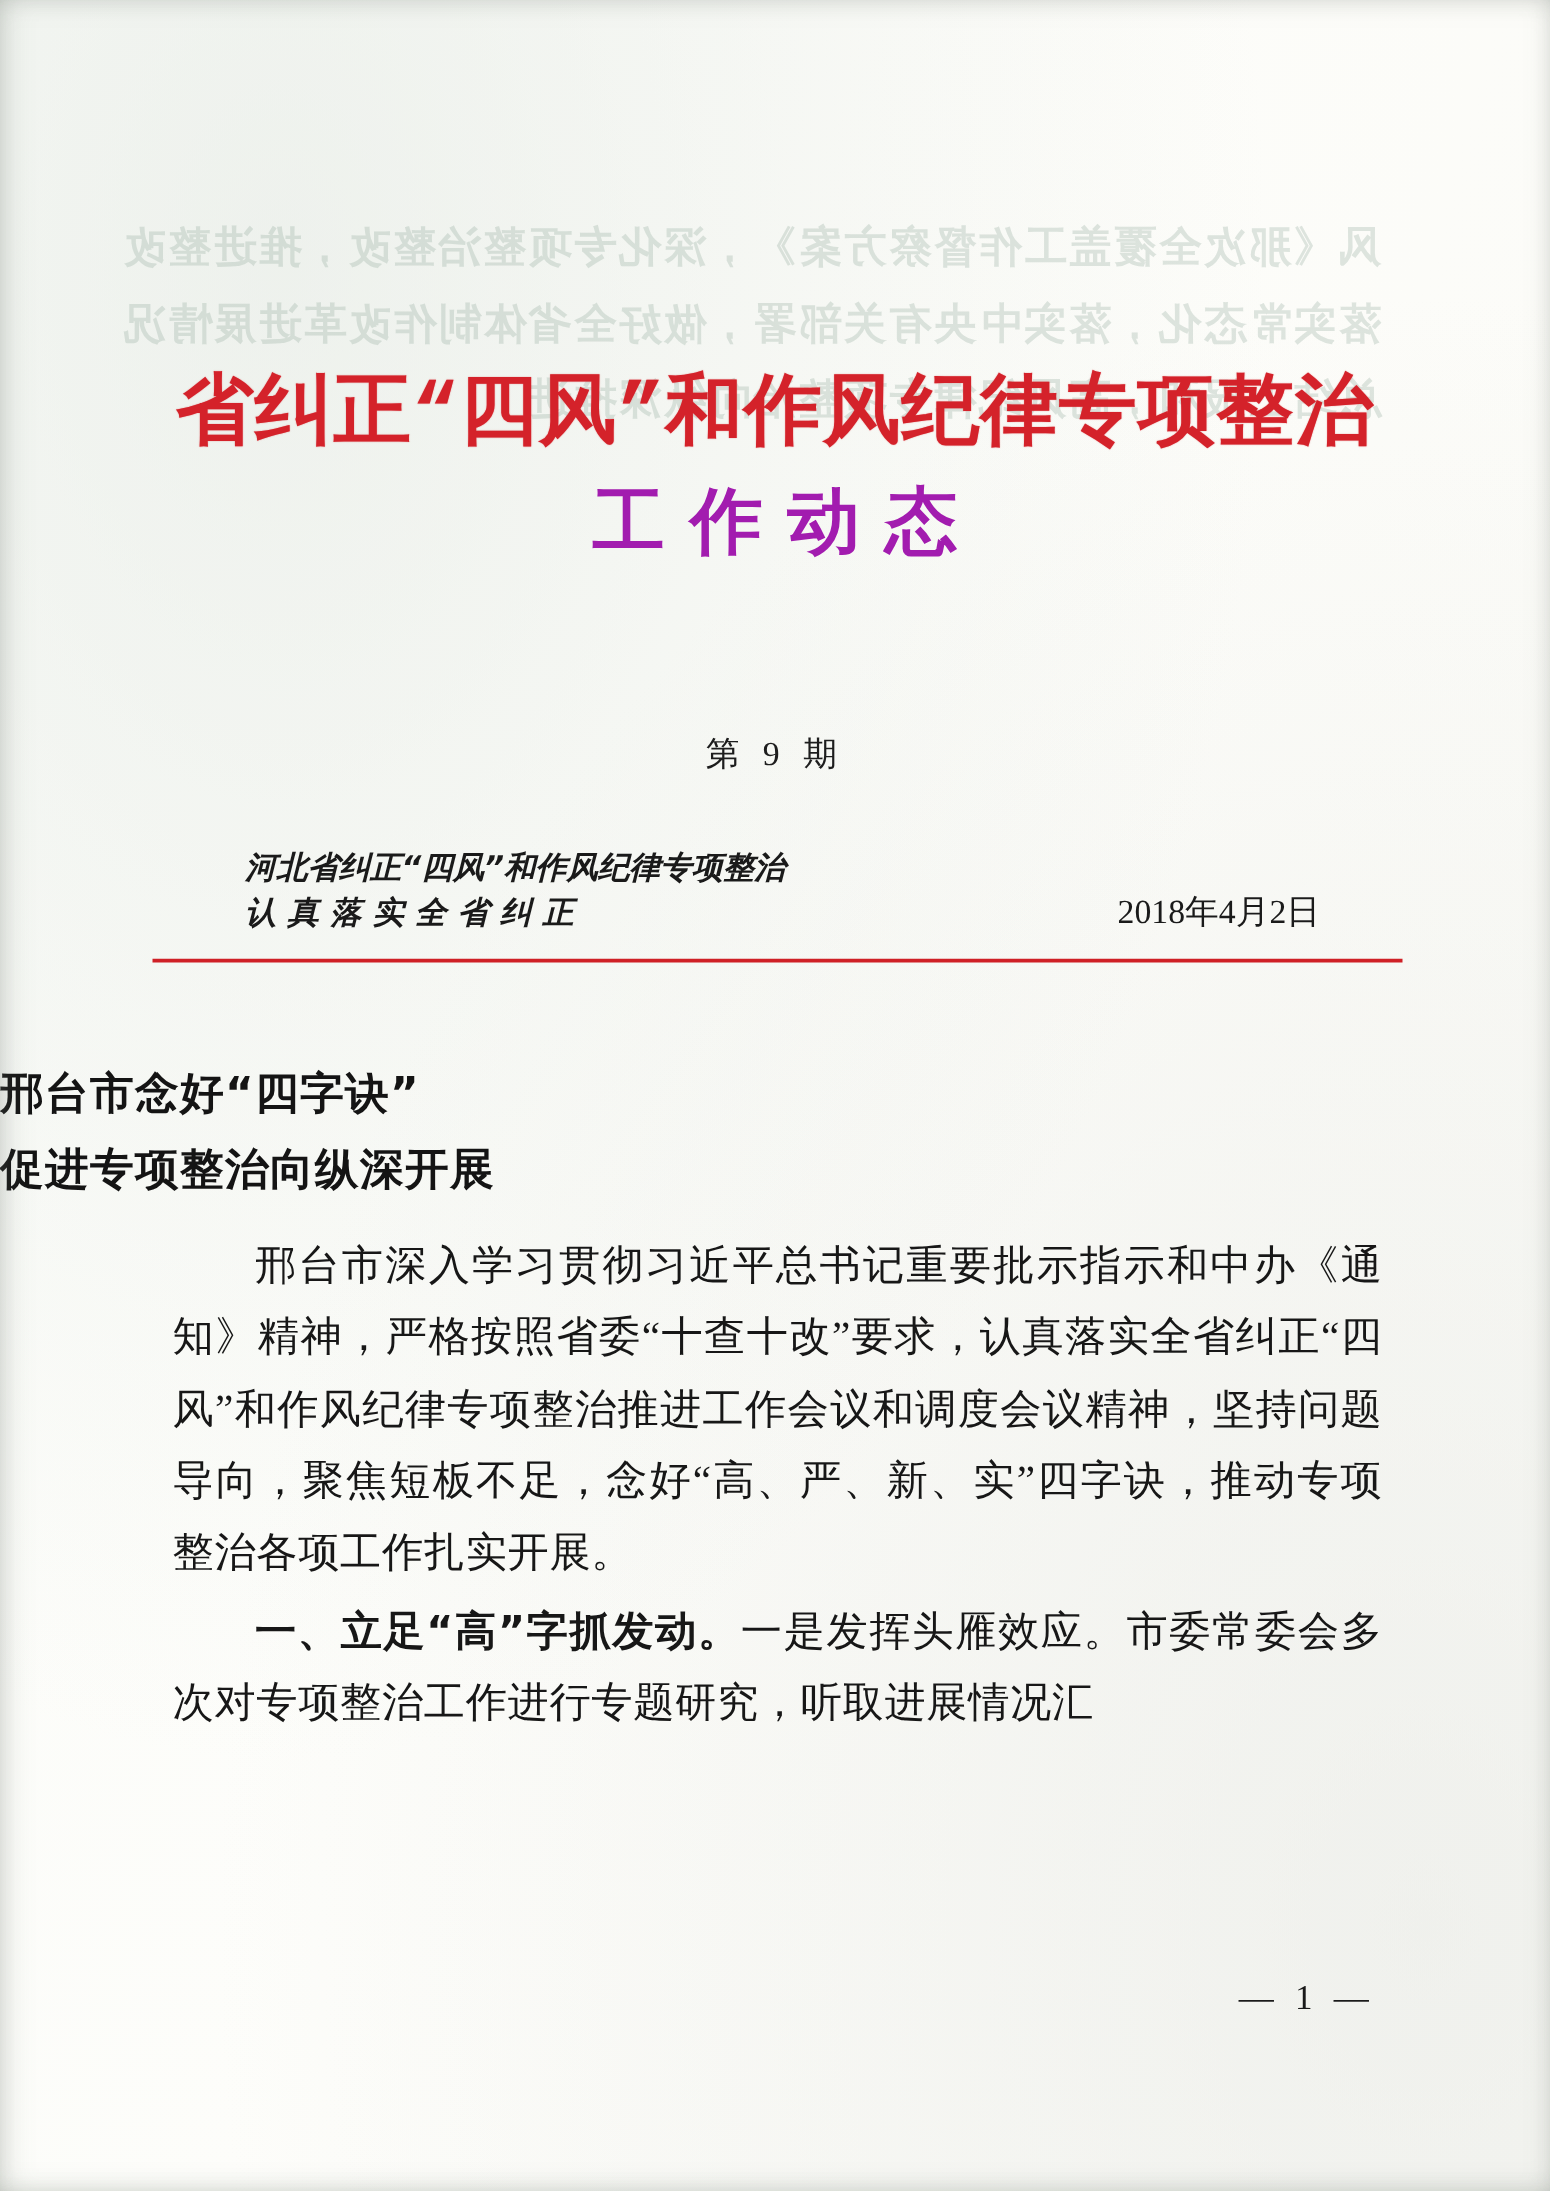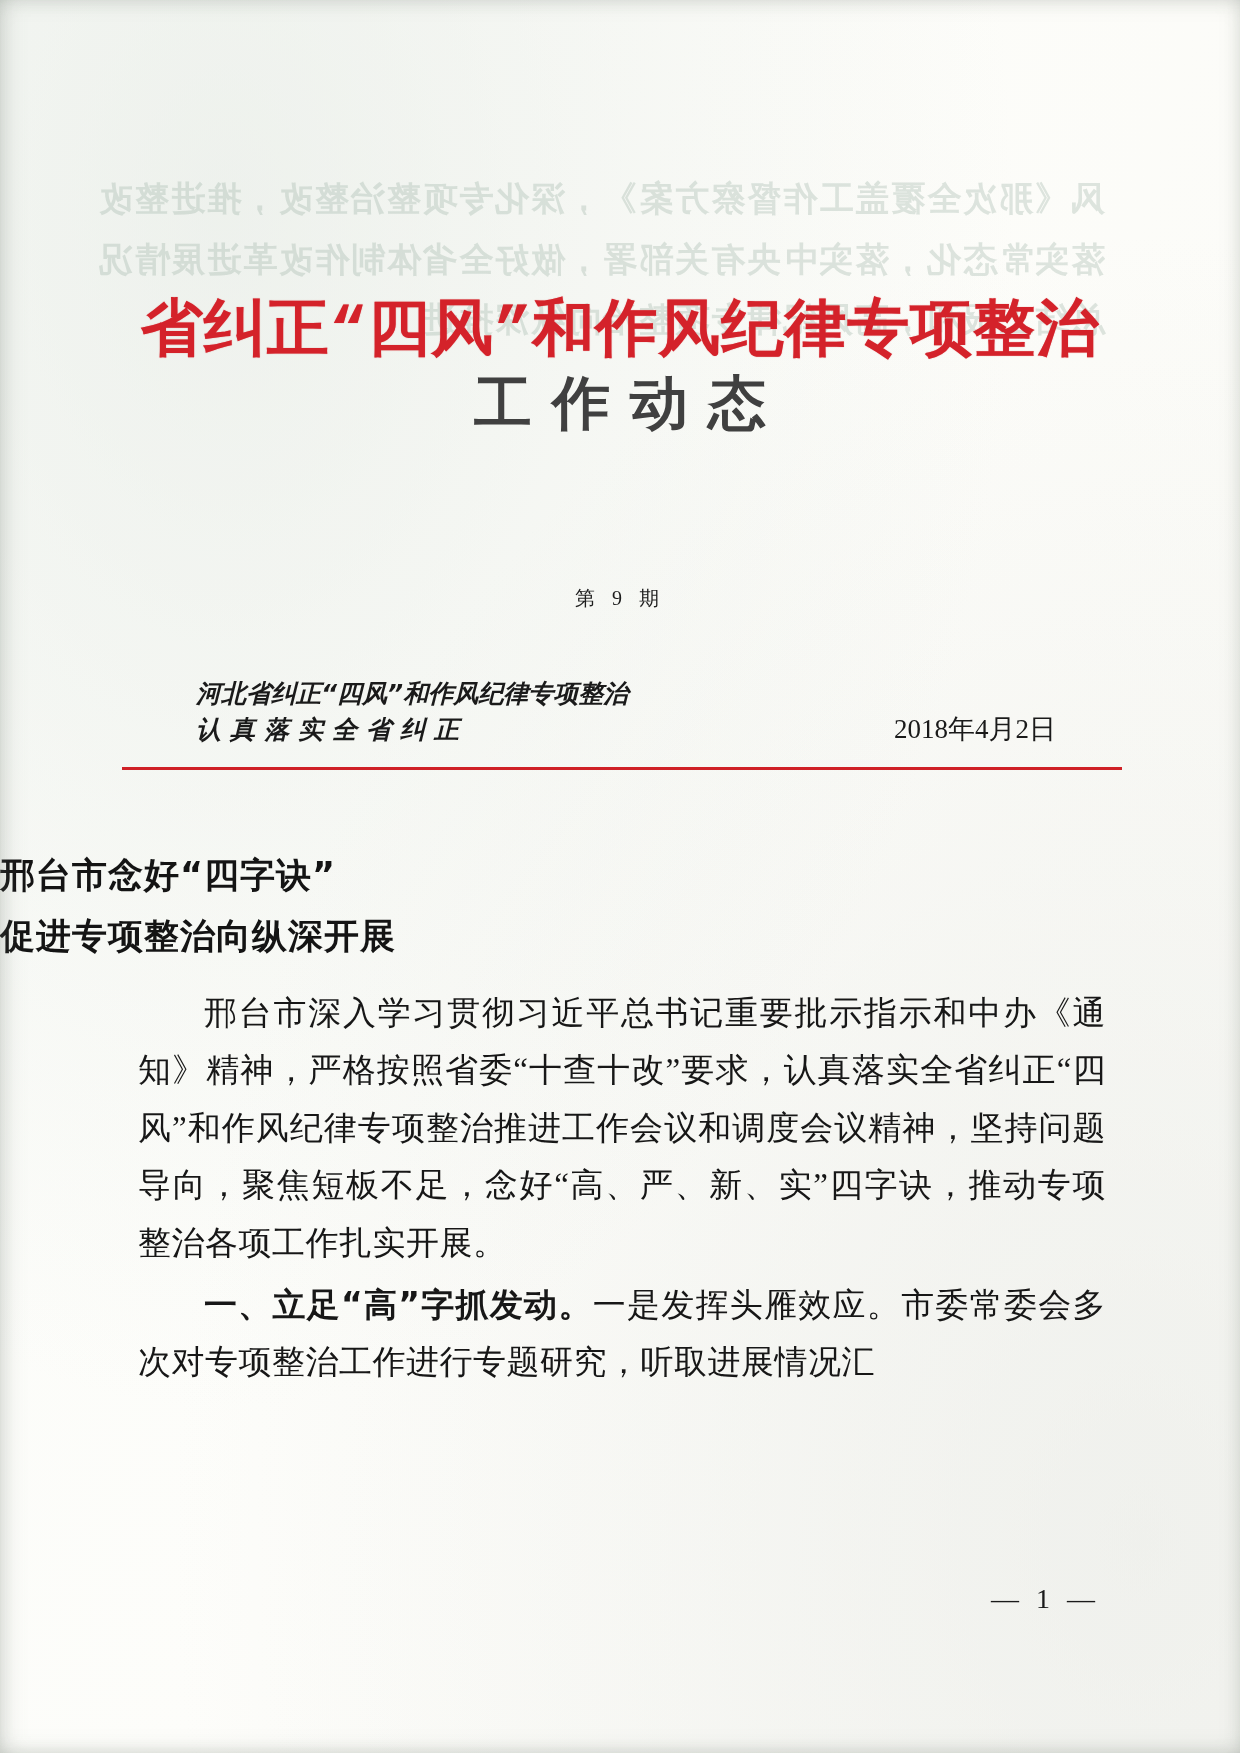--- a/index.html
+++ b/index.html
@@ -68,36 +68,36 @@
   .masthead-line1 {
     color: #d4222a;
     font-family: Liberation Mono, monospace;
     font-weight: 700;
     font-size: 62px;
     line-height: 1.05;
     letter-spacing: 1px;
     text-shadow: 0 0 1px rgba(212,34,42,0.6);
   }
   .masthead-line2 {
-    color: #404040;
+    color: #a21caf;
     font-family: "DejaVu Sans", sans-serif;
     font-weight: 700;
     font-size: 58px;
-    margin-top: 0;
+    margin-top: 14px;
     letter-spacing: 20px;
     padding-left: 20px;
   }
 
   .issue {
     position: absolute;
     top: 585px;
     left: 0;
     width: 100%;
     text-align: center;
-    font-size: 20px;
+    font-size: 27px;
     letter-spacing: 6px;
     color: #1d1d1d;
     font-family: "Liberation Serif", serif;
   }
 
   
   .issuer {
     position: absolute;
     top: 676px;
     left: 196px;

